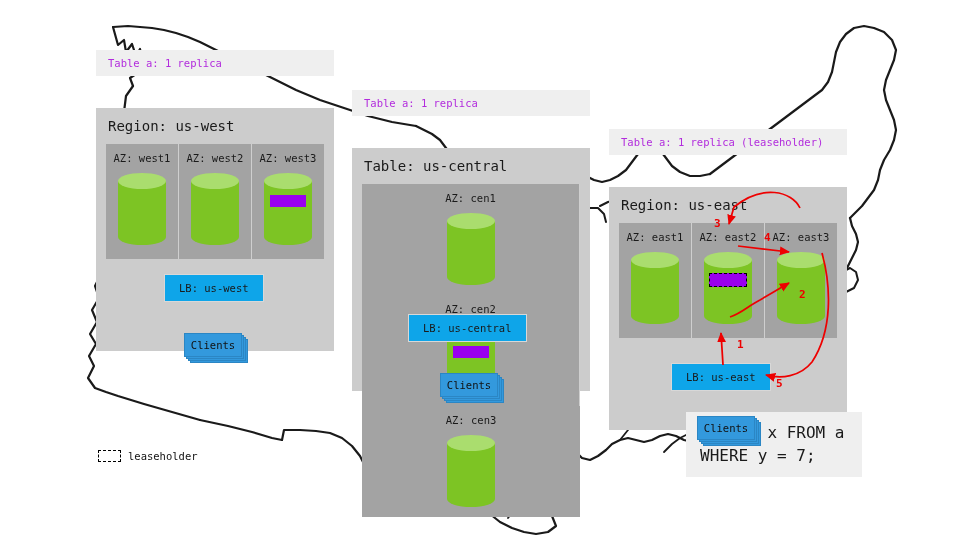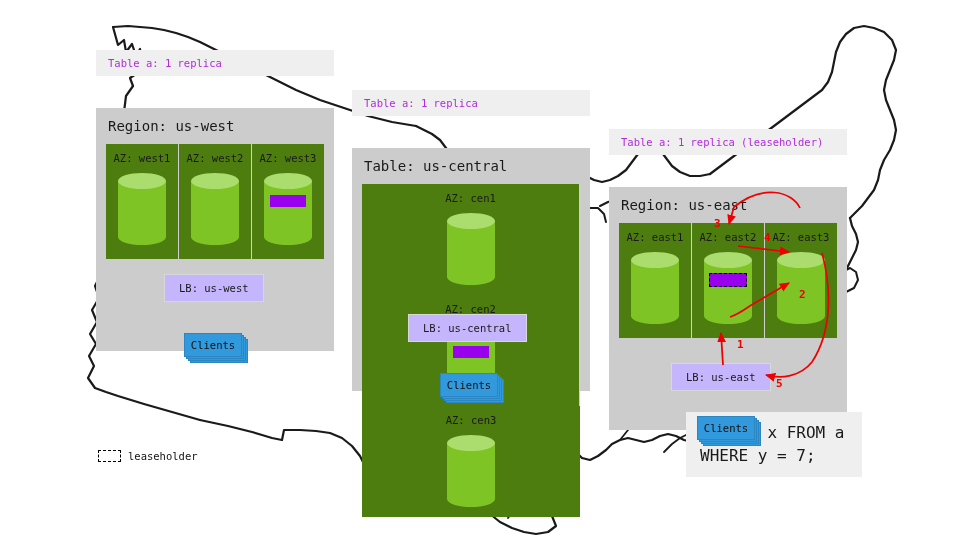--- a/index.html
+++ b/index.html
@@ -29,21 +29,21 @@
   }
   .region-title{
     font-size:14px;color:#1a1a1a;
     padding:10px 0 10px 2px;
     white-space:nowrap;
     margin-top:32px;
   }
   .az-row{display:flex;background:#eeeeee;}
   .az{
     flex:1 1 0;
-    background:#4d7c0f;
+    background:#a3a3a3;
     border-right:1px solid #cfcfcf;
     padding:8px 0 10px 0;
     display:flex;flex-direction:column;align-items:center;
     position:relative;
   }
   .az:last-child{border-right:none;}
   .az-label{font-size:10.5px;color:#1a1a1a;margin-bottom:9px;white-space:nowrap;}
 
   
   .cyl{position:relative;width:48px;height:72px;}
@@ -65,21 +65,21 @@
     z-index:3;
   }
   .cyl .replica.leaseholder{
     border:1.6px dashed #000000;
     left:5px;top:21px;width:36px;height:12px;
   }
 
   
   .lb{
     position:absolute;
-    background:#c4b5fd;
+    background:#0ea5e9;
     border:1px solid #d8d8d8;
     font-size:10.5px;color:#1a1a1a;
     padding:7px 14px;
     white-space:nowrap;
     text-align:center;
     z-index:5;
   }
 
   
   .clients{position:absolute;width:62px;height:26px;z-index:6;}

